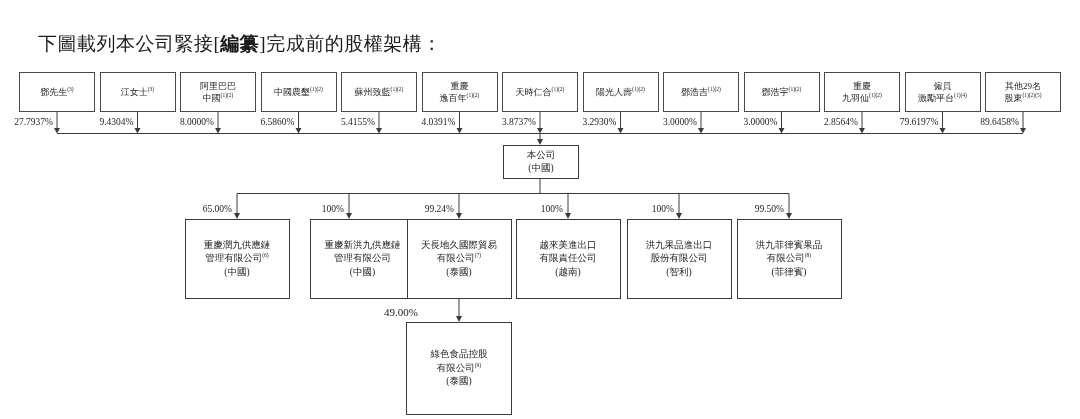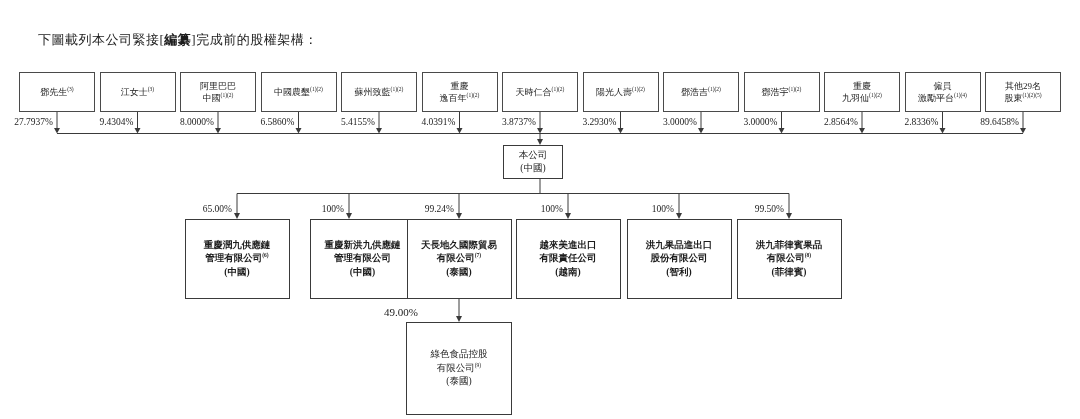--- a/index.html
+++ b/index.html
@@ -1,41 +1,41 @@
 <!DOCTYPE html>
 <html><head>
 <meta charset="utf-8">
 <style>
   html,body{margin:0;padding:0;background:#ffffff;}
   #canvas{
     position:relative;width:1080px;height:419px;background:#ffffff;overflow:hidden;
     font-family:"Liberation Serif","DejaVu Serif",serif;color:#1c1c1c;
   }
   #lines{position:absolute;left:0;top:0;width:1080px;height:419px;}
-  .title{position:absolute;left:38px;top:31px;font-size:13px;letter-spacing:.5px;white-space:nowrap;}
+  .title{position:absolute;left:38px;top:31px;font-size:19px;letter-spacing:.5px;white-space:nowrap;}
   .title b{font-weight:bold;}
   .sbox{
     position:absolute;top:72px;width:76px;height:40px;border:1px solid #4a4a4a;background:#fff;
     display:flex;flex-direction:column;align-items:center;justify-content:center;
     font-size:9px;line-height:1.35;text-align:center;box-sizing:border-box;
   }
   .ln{white-space:nowrap;}
   sup.fn{font-size:5.5px;vertical-align:super;letter-spacing:0;}
   .pct{
     position:absolute;top:117px;width:70px;font-size:9.5px;text-align:right;white-space:nowrap;
   }
   .company{
-    position:absolute;left:503px;top:145px;width:60px;height:34px;border:1.5px solid #3a3a3a;background:#fff;
+    position:absolute;left:503px;top:145px;width:76px;height:34px;border:1.5px solid #3a3a3a;background:#fff;
     display:flex;flex-direction:column;align-items:center;justify-content:center;
     font-size:9.5px;line-height:1.35;text-align:right;box-sizing:border-box;
   }
   .subbox{
     position:absolute;top:219px;width:105px;height:80px;border:1.5px solid #3a3a3a;background:#fff;
     display:flex;flex-direction:column;align-items:center;justify-content:center;
-    font-size:9.5px;line-height:1.4;text-align:center;box-sizing:border-box;font-weight:bold;
+    font-size:9.5px;line-height:1.4;text-align:center;box-sizing:border-box;
   }
   .pct2{position:absolute;top:204px;width:70px;font-size:9.5px;text-align:right;white-space:nowrap;font-family:Liberation Serif, serif;}
   .subsub{
     position:absolute;left:406px;top:322px;width:106px;height:93px;border:1.5px solid #3a3a3a;background:#fff;
     display:flex;flex-direction:column;align-items:center;justify-content:center;
     font-size:9.5px;line-height:1.4;text-align:center;box-sizing:border-box;
   }
   .pct3{position:absolute;left:384px;top:306px;width:70px;font-size:11px;text-align:left;white-space:nowrap;}
 </style>
 </head>
@@ -158,21 +158,21 @@
   <div class="pct" style="left:63.5px">9.4304%</div>
   <div class="pct" style="left:144px">8.0000%</div>
   <div class="pct" style="left:224.5px">6.5860%</div>
   <div class="pct" style="left:305px">5.4155%</div>
   <div class="pct" style="left:385.5px">4.0391%</div>
   <div class="pct" style="left:466px">3.8737%</div>
   <div class="pct" style="left:546.5px">3.2930%</div>
   <div class="pct" style="left:627px">3.0000%</div>
   <div class="pct" style="left:707.5px">3.0000%</div>
   <div class="pct" style="left:788px">2.8564%</div>
-  <div class="pct" style="left:868.5px">2.8336%</div>
+  <div class="pct" style="left:868.5px">79.6197%</div>
   <div class="pct" style="left:949px">89.6458%</div>
 
   <div class="company">
     <div class="ln">本公司</div>
     <div class="ln">(中國)</div>
   </div>
 
   <div class="pct2" style="left:162px">65.00%</div>
   <div class="pct2" style="left:274px">100%</div>
   <div class="pct2" style="left:384px">99.24%</div>

